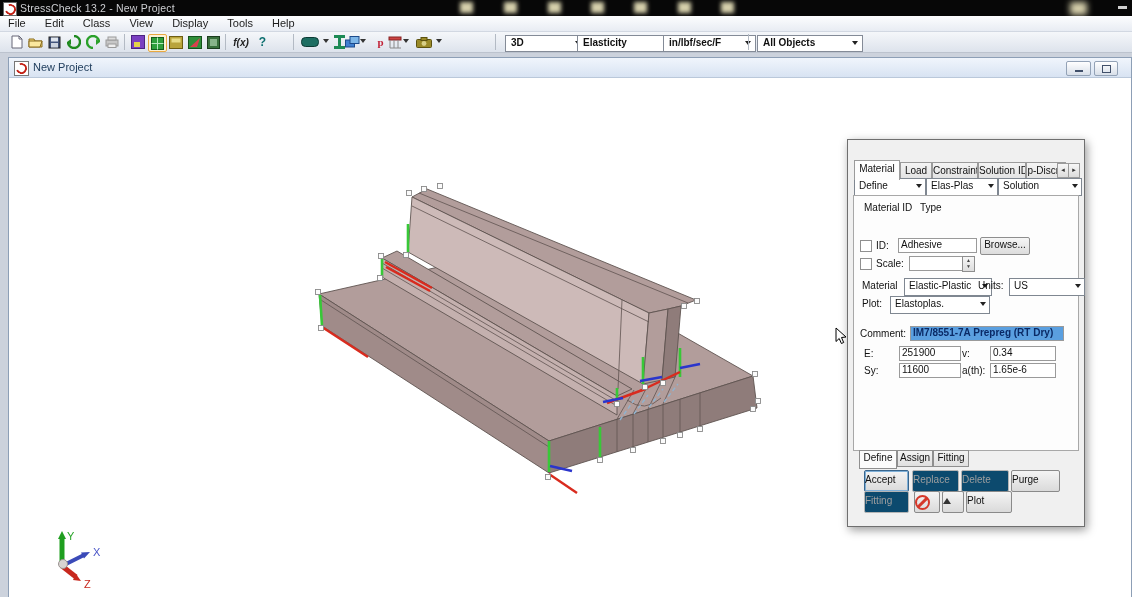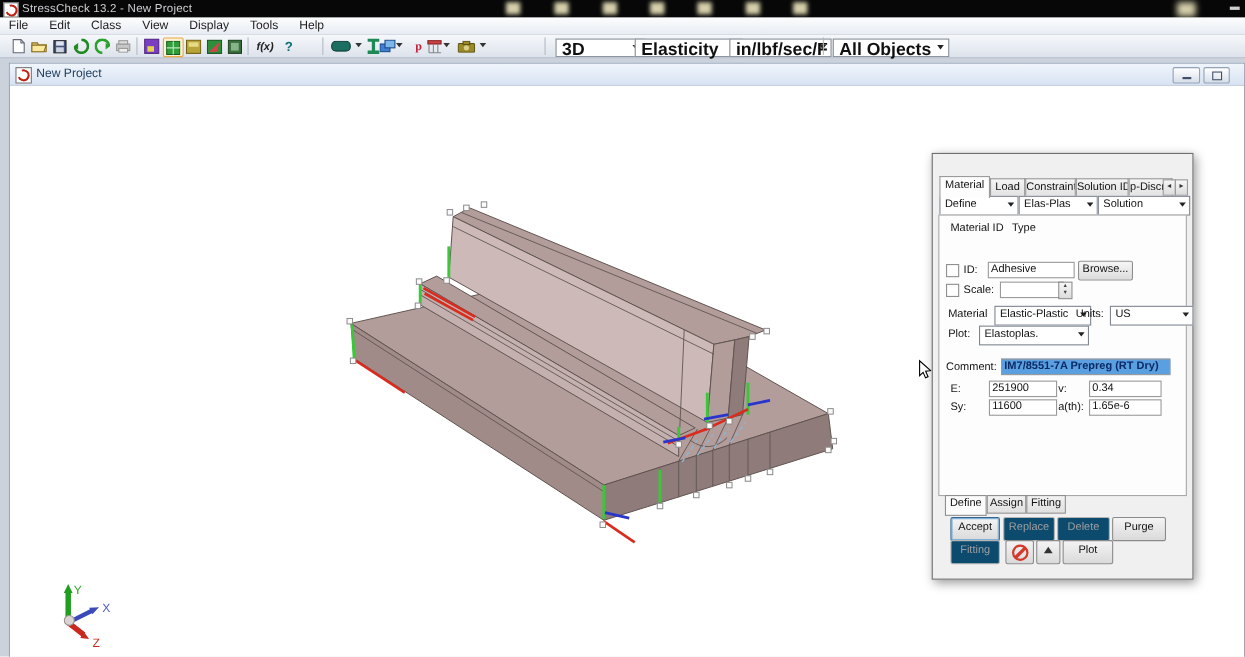--- a/index.html
+++ b/index.html
@@ -24,21 +24,21 @@
            background:linear-gradient(#f5f7fa,#dde3ec);border-bottom:1px solid #bcc3ce;z-index:4;}
   .tsep{position:absolute;top:2px;width:1px;height:16px;background:#b3bac4;}
   .tbi{position:absolute;top:2px;width:17px;height:16px;display:flex;align-items:center;justify-content:center;font-size:10px;}
   .tbi svg{display:block;}
   .tbi.pressed{border:1px solid #e9a941;background:#fdf2d5;border-radius:2px;}
   .glyph-f{font-size:10px;font-style:italic;font-weight:bold;color:#222;}
   .glyph-q{font-size:12px;font-weight:bold;color:#0d6f6f;}
   .glyph-p{font-size:11px;font-weight:bold;color:#c2253a;font-family:"Liberation Serif",serif;}
   .ddarrow{position:absolute;top:7px;width:0;height:0;border-left:3.5px solid transparent;border-right:3.5px solid transparent;border-top:4px solid #333;}
   .tbcombo{position:absolute;top:3px;height:14px;background:#fff;border:1px solid #848b97;
-           font-size:16px;font-weight:bold;color:#101010;padding:1px 12px 0 5px;}
+           font-size:10px;font-weight:bold;color:#101010;padding:1px 12px 0 5px;}
   .tbcombo .ca{position:absolute;right:4px;top:5px;width:0;height:0;border-left:3.5px solid transparent;border-right:3.5px solid transparent;border-top:4px solid #222;}
   
   .mdi{position:absolute;left:0;top:52px;width:1132px;height:545px;background:#ccd2dc;}
   .child{position:absolute;left:8px;top:5px;width:1122px;height:540px;background:#fff;border:1px solid #8d9fb6;}
   .child-title{position:absolute;left:0;top:0;right:0;height:19px;
                background:linear-gradient(#f0f5fc,#d8e3f2);border-bottom:1px solid #bac8da;}
   .child-icon{position:absolute;left:5px;top:3px;width:13px;height:13px;background:#fff;border:1px solid #777;
               display:flex;align-items:center;justify-content:center;}
   .child-icon i{width:7px;height:7px;border:2px solid #c22015;border-radius:50%;display:block;transform:rotate(25deg);border-left-color:transparent;}
   .child-title-text{position:absolute;left:24px;top:3px;font-size:11px;color:#23405f;}
@@ -81,21 +81,21 @@
   .pinput.sel{background:var(--c-selection-bg);color:#0a2a66;font-weight:bold;}
   .pcheck{position:absolute;width:10px;height:10px;background:#fff;border:1px solid #8f8f8f;}
   .pbtn{position:absolute;height:15px;background:linear-gradient(#f6f6f6,#dcdcdc);border:1px solid #8e8e8e;border-radius:2px;
         font-size:10px;text-align:center;padding-top:1px;}
   .spin{position:absolute;width:11px;height:14px;border:1px solid #8e8e8e;background:linear-gradient(#f6f6f6,#ddd);font-size:5px;line-height:6px;text-align:center;color:#444;}
   .btabs{position:absolute;top:310px;height:16px;font-size:10px;}
   .btab{position:absolute;top:0;height:14px;border:1px solid #8f8f8f;background:linear-gradient(#f2f2f2,#e0e0e0);
         text-align:center;padding-top:1px;}
   .btab.active{background:#fbfbfb;height:16px;font-weight:normal;z-index:2;}
   .dbtn{position:absolute;height:17px;background:linear-gradient(#f4f4f4,#dadada);border:1px solid #8a8a8a;border-radius:2px;
-        font-size:10px;text-align:center;padding-top:3px;}
+        font-size:10px;padding-top:3px;}
   .dbtn.default{border:1px solid #39658c;box-shadow:0 0 0 1px #7fb0d8 inset;}
   .dbtn.disabled{color:#9f9f9f;background:#0c4a6e;border-color:#b5b5b5;}
   .noentry{display:inline-block;width:11px;height:11px;border:2.5px solid #d5382a;border-radius:50%;position:relative;}
   .noentry::after{content:"";position:absolute;left:-1px;top:3.5px;width:13px;height:2.5px;background:#d5382a;transform:rotate(-45deg);}
   .uparr{display:inline-block;width:0;height:0;border-left:4px solid transparent;border-right:4px solid transparent;border-bottom:6px solid #333;}
 </style>
 </head>
 <body>
 
 <div class="taskbar">

